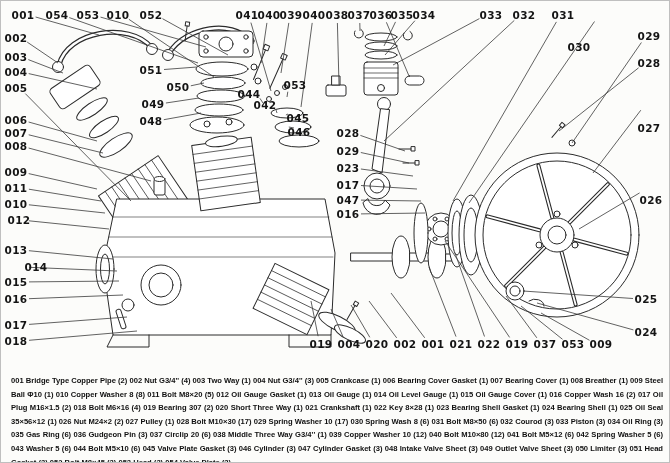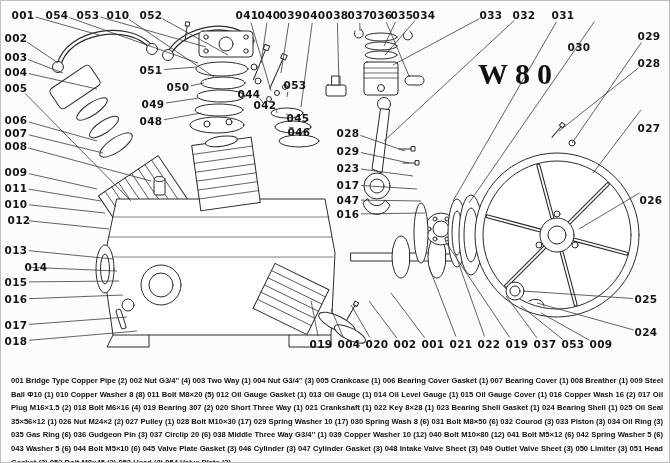--- a/index.html
+++ b/index.html
@@ -358,16 +358,15 @@
       <span class="callout" style="left: 572px; top: 343px;">053</span>
       <span class="callout" style="left: 600px; top: 343px;">009</span>
       <span class="callout" style="left: 648px; top: 35px;">029</span>
       <span class="callout" style="left: 648px; top: 62px;">028</span>
       <span class="callout" style="left: 648px; top: 103px; margin-top: 24px;">027</span>
       <span class="callout" style="left: 650px; top: 188px; margin-top: 11px;">026</span>
       <span class="callout" style="left: 645px; top: 298px;">025</span>
       <span class="callout" style="left: 645px; top: 331px;">024</span>
     </div>
 
-  <div class="model-title">W80</div>
 
   <p class="parts" id="parts-list">001 Bridge Type Copper Pipe (2) 002 Nut G3/4'' (4) 003 Two Way (1) 004 Nut G3/4'' (3) 005 Crankcase (1) 006 Bearing Cover Gasket (1) 007 Bearing Cover (1) 008 Breather (1) 009 Steel Ball Φ10 (1) 010 Copper Washer 8 (8) 011 Bolt M8×20 (5) 012 Oil Gauge Gasket (1) 013 Oil Gauge (1) 014 Oil Level Gauge (1) 015 Oil Gauge Cover (1) 016 Copper Wash 16 (2) 017 Oil Plug M16×1.5 (2) 018 Bolt M6×16 (4) 019 Bearing 307 (2) 020 Short Three Way (1) 021 Crankshaft (1) 022 Key 8×28 (1) 023 Bearing Shell Gasket (1) 024 Bearing Shell (1) 025 Oil Seal 35×56×12 (1) 026 Nut M24×2 (2) 027 Pulley (1) 028 Bolt M10×30 (17) 029 Spring Washer 10 (17) 030 Spring Wash 8 (6) 031 Bolt M8×50 (6) 032 Courod (3) 033 Piston (3) 034 Oil Ring (3) 035 Gas Ring (6) 036 Gudgeon Pin (3) 037 Circlip 20 (6) 038 Middle Three Way G3/4'' (1) 039 Copper Washer 10 (12) 040 Bolt M10×80 (12) 041 Bolt M5×12 (6) 042 Spring Washer 5 (6) 043 Washer 5 (6) 044 Bolt M5×10 (6) 045 Valve Plate Gasket (3) 046 Cylinder (3) 047 Cylinder Gasket (3) 048 Intake Valve Sheet (3) 049 Outlet Valve Sheet (3) 050 Limiter (3) 051 Head Gasket (3) 052 Bolt M8×45 (3) 053 Head (3) 054 Valve Plate (3)</p>
 </div>
 
 </body></html>

